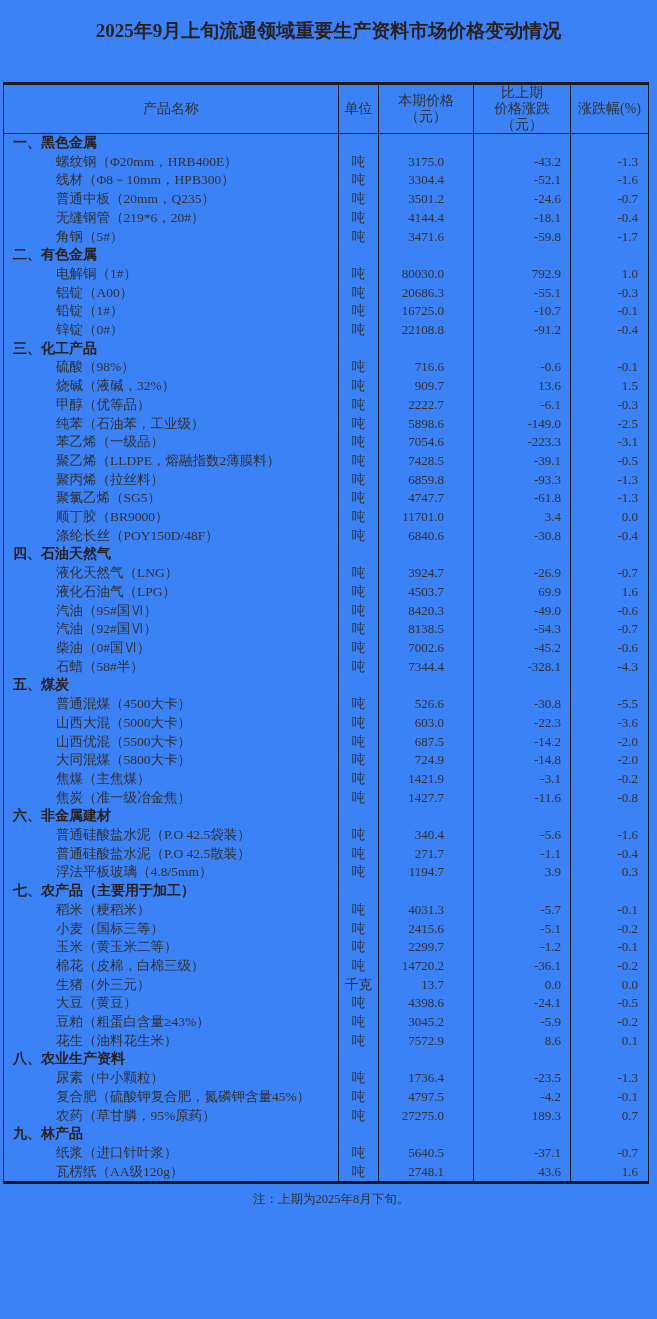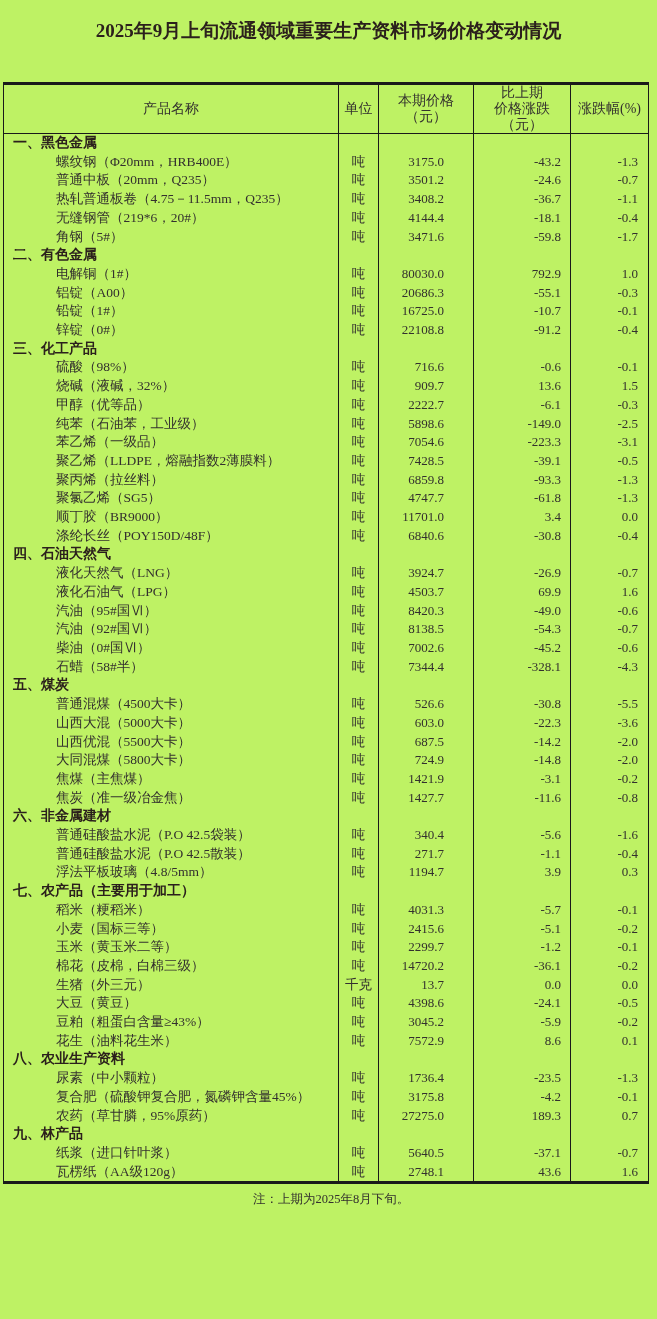--- a/index.html
+++ b/index.html
@@ -4,21 +4,21 @@
 <style>
   * { box-sizing: border-box; }
   html, body { margin: 0; padding: 0; background: #ffffff; }
   body {
     font-family: "Liberation Serif", serif;
     color: #33302e;
   }
   .page {
     width: 657px;
     height: 1319px;
-    background: #bef264;
+    background: #3b82f6;
     overflow: hidden;
     position: relative;
   }
   .title {
     margin: 0;
     padding-top: 17px;
     height: 45px;
     text-align: center;
     font-size: 19px;
     line-height: 28px;
@@ -114,32 +114,32 @@
           <td class="pct num"></td>
         </tr>
         <tr>
           <td class="product">螺纹钢（Φ20mm，HRB400E）</td>
           <td class="unit">吨</td>
           <td class="price num">3175.0</td>
           <td class="change num">-43.2</td>
           <td class="pct num">-1.3</td>
         </tr>
         <tr>
+          <td class="product">线材（Φ8－10mm，HPB300）</td>
+          <td class="unit">吨</td>
+          <td class="price num">3304.4</td>
+          <td class="change num">-52.1</td>
+          <td class="pct num">-1.6</td>
+        </tr>
+        <tr>
           <td class="product">普通中板（20mm，Q235）</td>
           <td class="unit">吨</td>
           <td class="price num">3501.2</td>
           <td class="change num">-24.6</td>
           <td class="pct num">-0.7</td>
-        </tr>
-        <tr>
-          <td class="product">热轧普通板卷（4.75－11.5mm，Q235）</td>
-          <td class="unit">吨</td>
-          <td class="price num">3408.2</td>
-          <td class="change num">-36.7</td>
-          <td class="pct num">-1.1</td>
         </tr>
         <tr>
           <td class="product">无缝钢管（219*6，20#）</td>
           <td class="unit">吨</td>
           <td class="price num">4144.4</td>
           <td class="change num">-18.1</td>
           <td class="pct num">-0.4</td>
         </tr>
         <tr>
           <td class="product">角钢（5#）</td>
@@ -459,21 +459,21 @@
         <tr>
           <td class="product">尿素（中小颗粒）</td>
           <td class="unit">吨</td>
           <td class="price num">1736.4</td>
           <td class="change num">-23.5</td>
           <td class="pct num">-1.3</td>
         </tr>
         <tr>
           <td class="product">复合肥（硫酸钾复合肥，氮磷钾含量45%）</td>
           <td class="unit">吨</td>
-          <td class="price num">3175.8</td>
+          <td class="price num">4797.5</td>
           <td class="change num">-4.2</td>
           <td class="pct num">-0.1</td>
         </tr>
         <tr>
           <td class="product">农药（草甘膦，95%原药）</td>
           <td class="unit">吨</td>
           <td class="price num">27275.0</td>
           <td class="change num">189.3</td>
           <td class="pct num">0.7</td>
         </tr>

